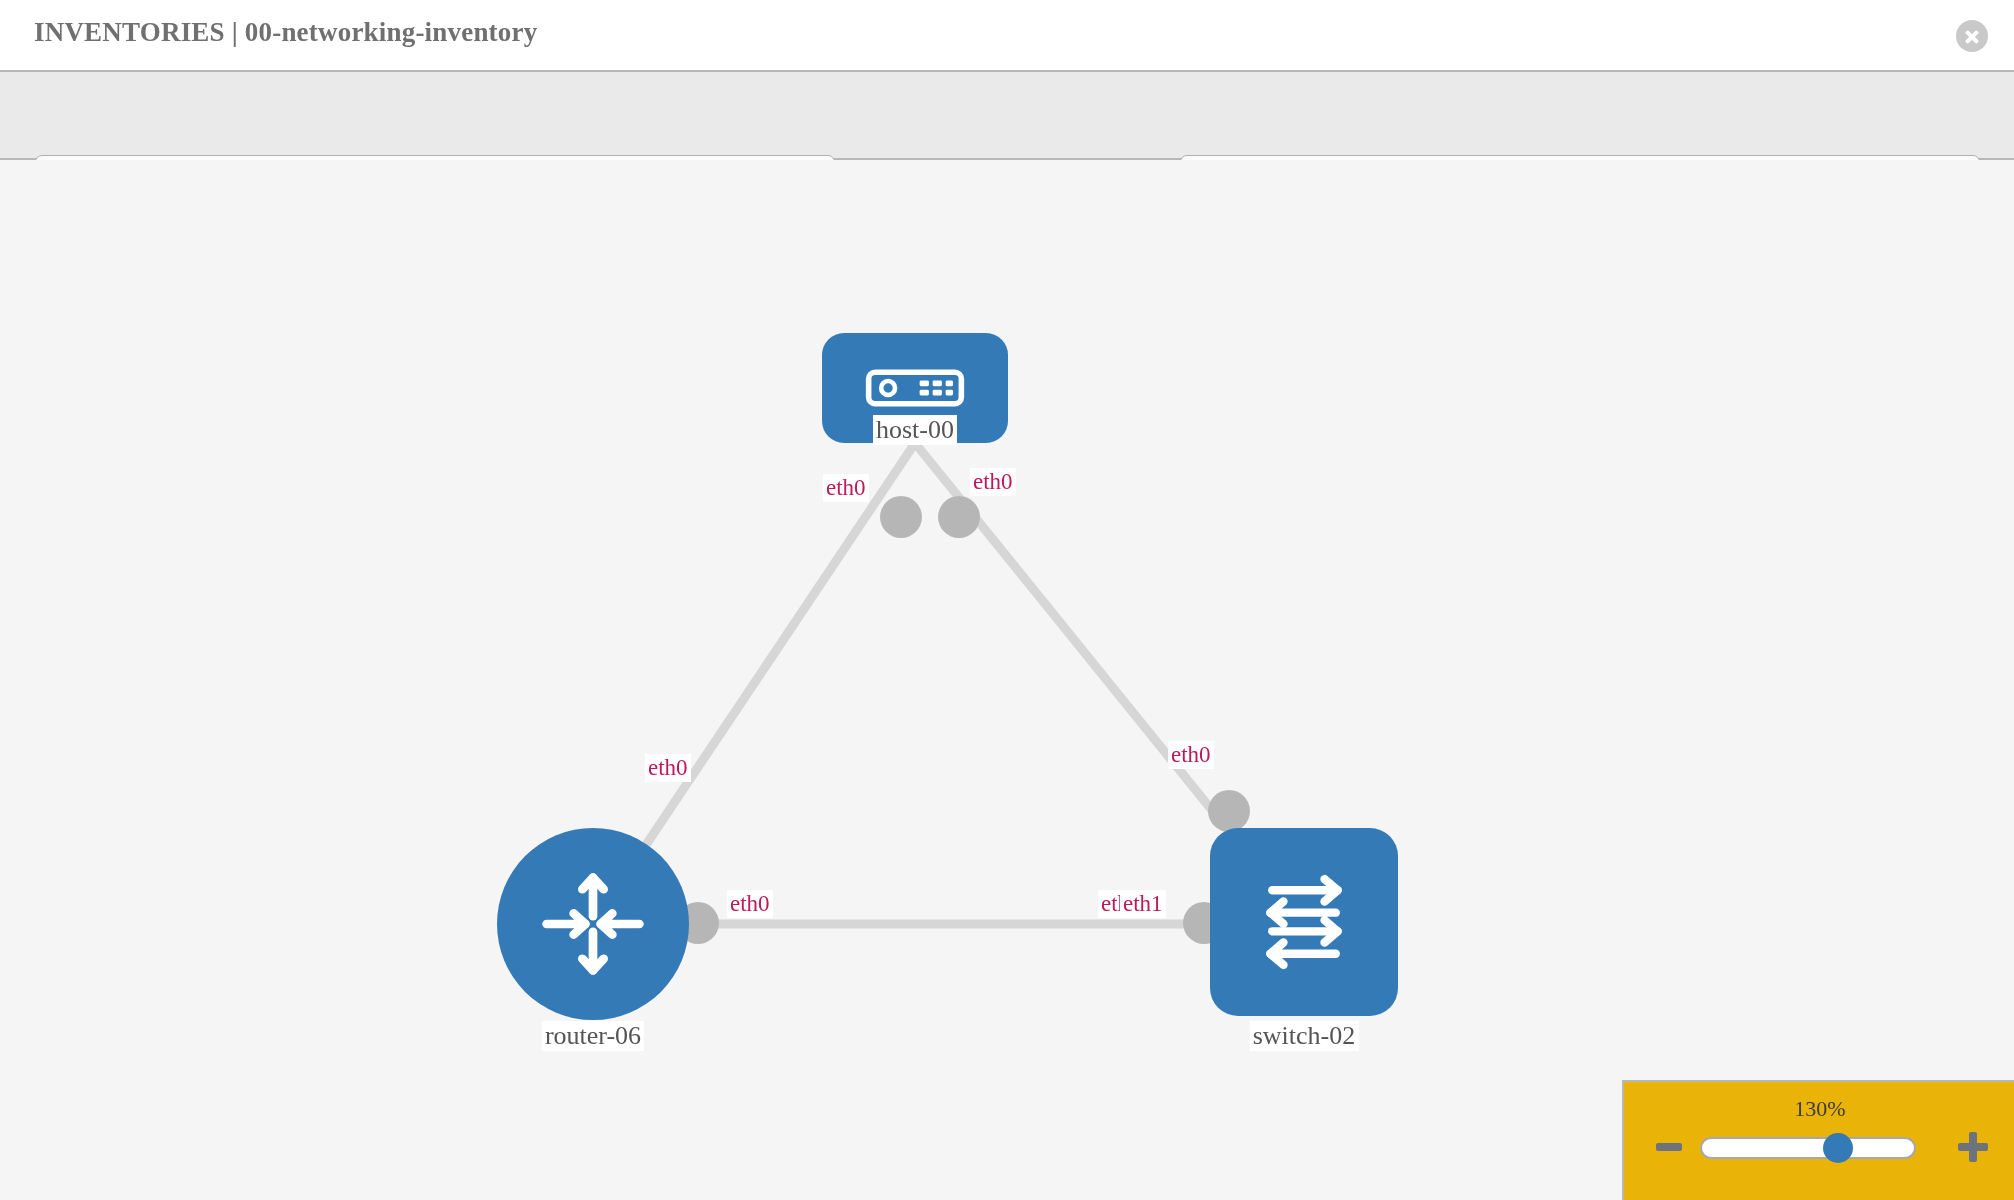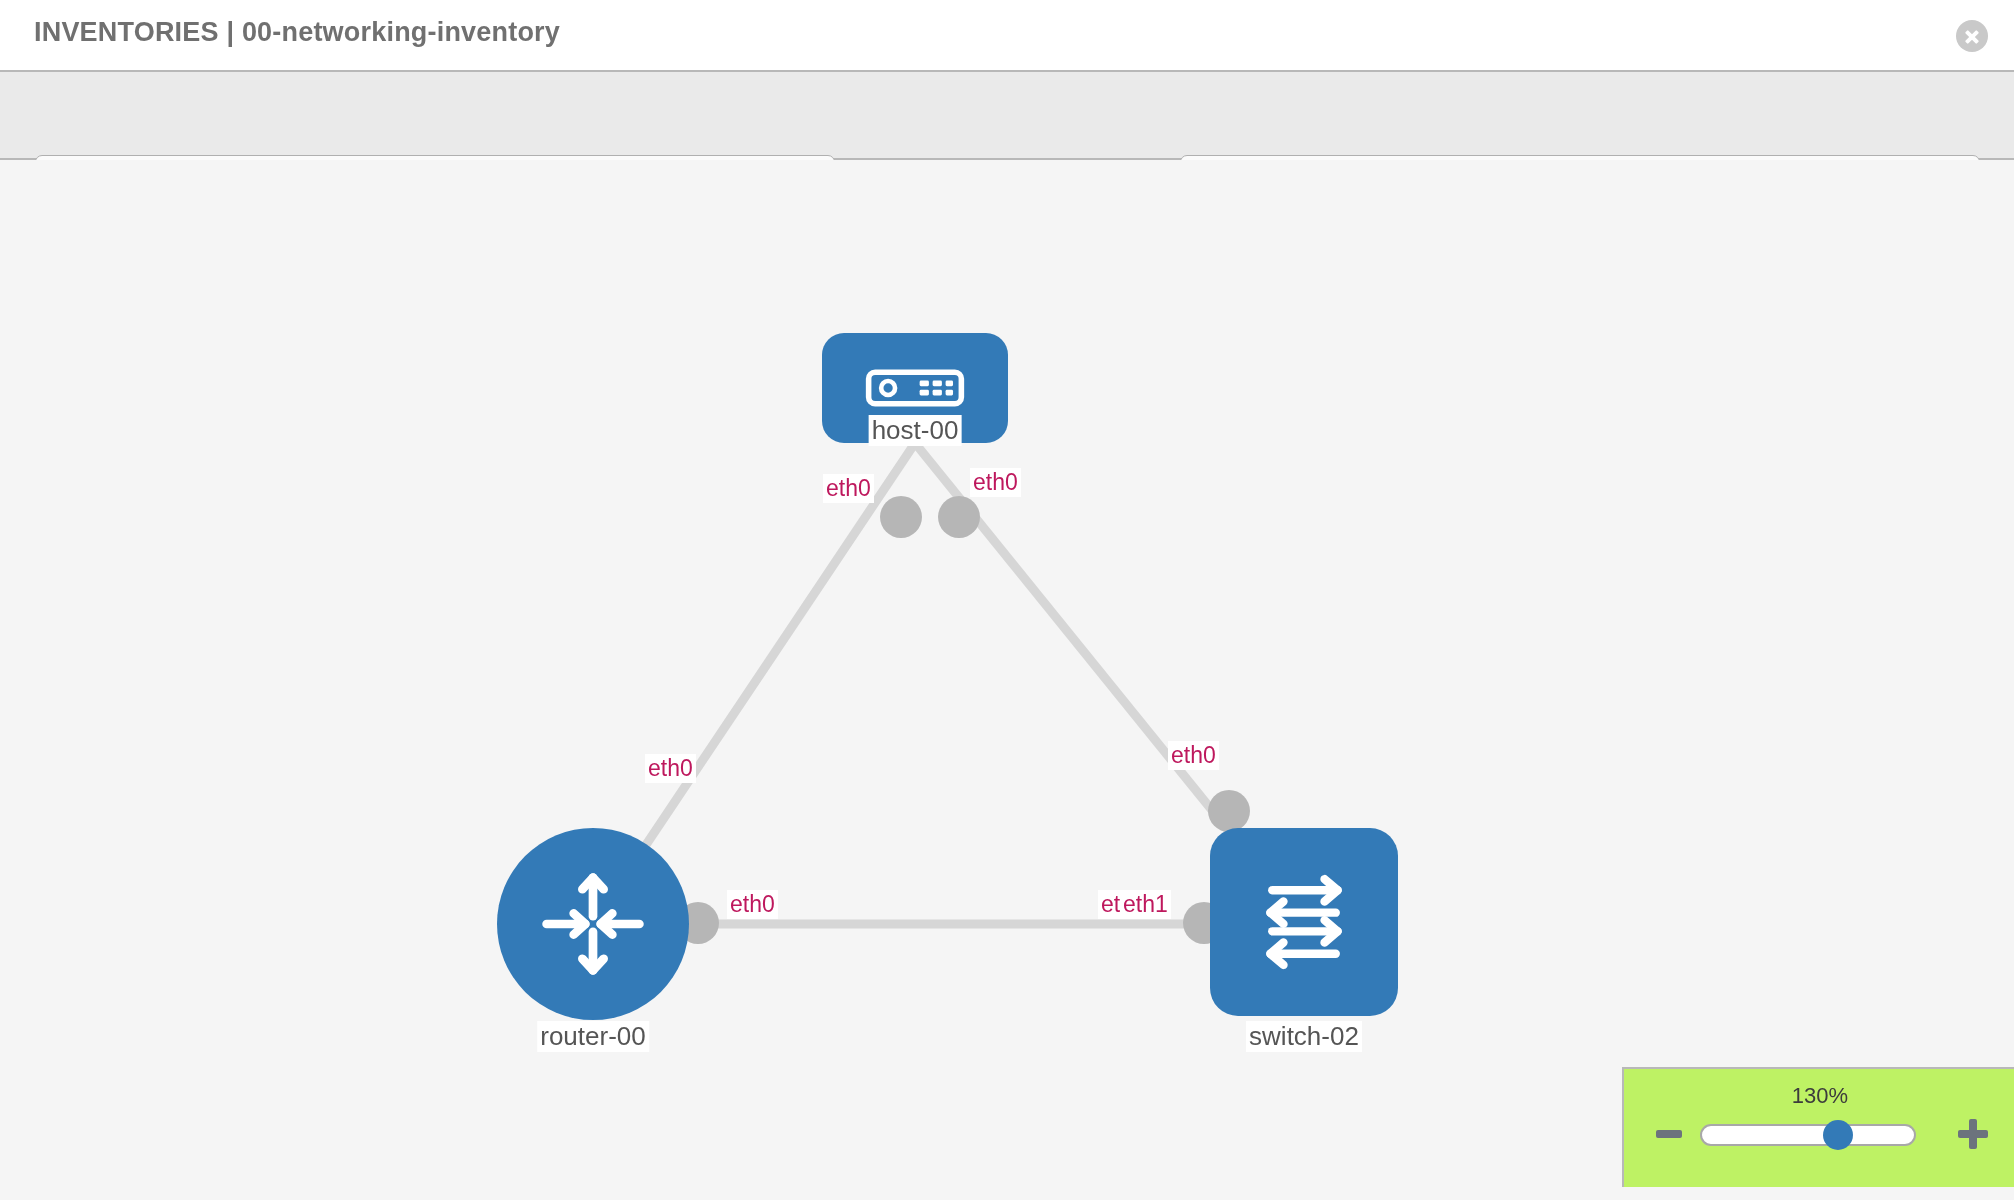--- a/index.html
+++ b/index.html
@@ -2,21 +2,21 @@
 <html><head>
 <meta charset="utf-8">
 <style>
   * { box-sizing: border-box; margin: 0; padding: 0; }
   html, body {
     width: 2014px; height: 1200px;
     font-family: "Liberation Sans", sans-serif;
     background: #ffffff;
     overflow: hidden;
   }
-  .app { position: relative; width: 2014px; height: 1200px; }
+  .app { position: relative; width: 2014px; height: 1200px; font-family: Liberation Serif, serif; }
 
   
   .header {
     position: absolute; left: 0; top: 0;
     width: 2014px; height: 70px;
     background: #ffffff;
   }
   .page-title {
     position: absolute; left: 34px; top: 17px;
     font-size: 27px; font-weight: bold;
@@ -134,23 +134,23 @@
   .edge-label {
     position: absolute;
     font-size: 23px; color: #be185d;
     background: #ffffff;
     padding: 1px 3px;
     white-space: nowrap;
   }
 
   
   .zoom-panel {
-    position: absolute; right: 0; bottom: 13px;
+    position: absolute; right: 0; bottom: 0;
     width: 392px; height: 120px;
-    background: #bef264;
+    background: #eab308;
     border-top: 2px solid #b8b8b8;
     border-left: 2px solid #b8b8b8;
   }
   .zoom-value {
     position: absolute; top: 14px; left: 0; width: 392px;
     text-align: center;
     font-size: 22px; color: #3c3c3c;
   }
   .zoom-minus, .zoom-plus {
     position: absolute; top: 50px; cursor: pointer;
@@ -253,21 +253,21 @@
               <path d="M49 24 L60 12 L71 24"></path>
               <path d="M60 108 L60 68"></path>
               <path d="M49 96 L60 108 L71 96"></path>
               <path d="M12 60 L52 60"></path>
               <path d="M40 49 L52 60 L40 71"></path>
               <path d="M108 60 L68 60"></path>
               <path d="M80 49 L68 60 L80 71"></path>
             </g>
           </svg>
         </div>
-        <div class="node-label">router-00</div>
+        <div class="node-label">router-06</div>
       </div>
 
       <div class="node" id="node-switch">
         <div class="node-shape">
           <svg viewBox="0 0 120 120" width="112" height="112" aria-hidden="true">
             <g stroke="#ffffff" stroke-width="9" stroke-linecap="round" stroke-linejoin="round" fill="none">
               <path d="M26 26 L96 26"></path>
               <path d="M82 14 L96 26 L82 38"></path>
               <path d="M94 50 L24 50"></path>
               <path d="M38 38 L24 50 L38 62"></path>

